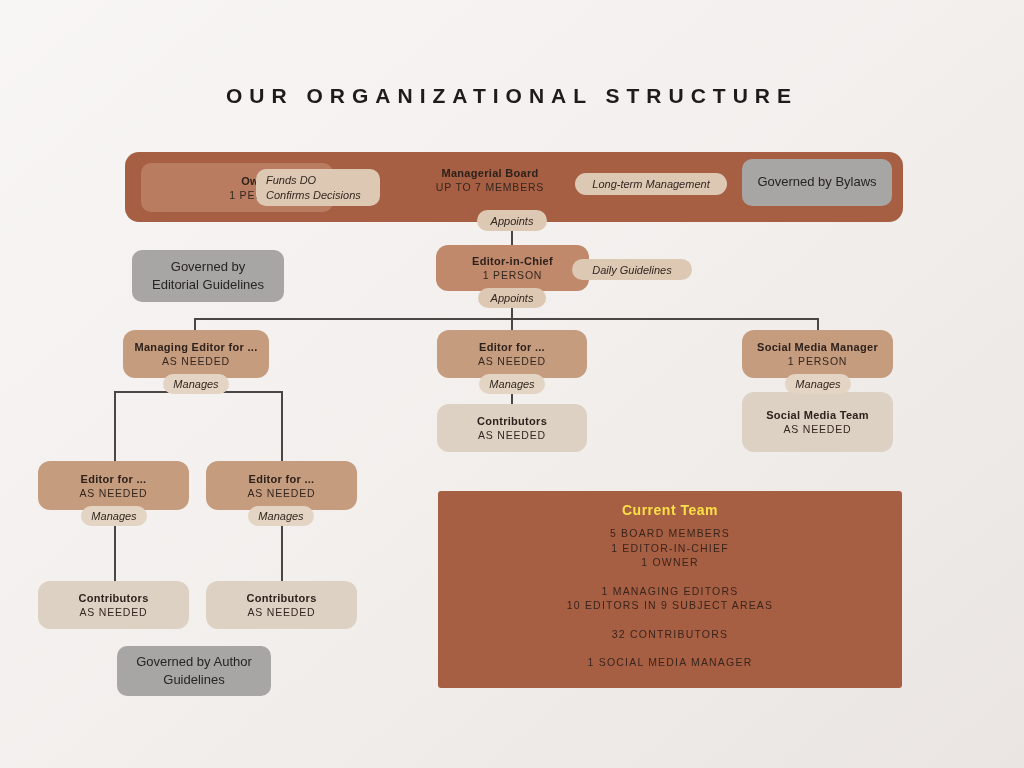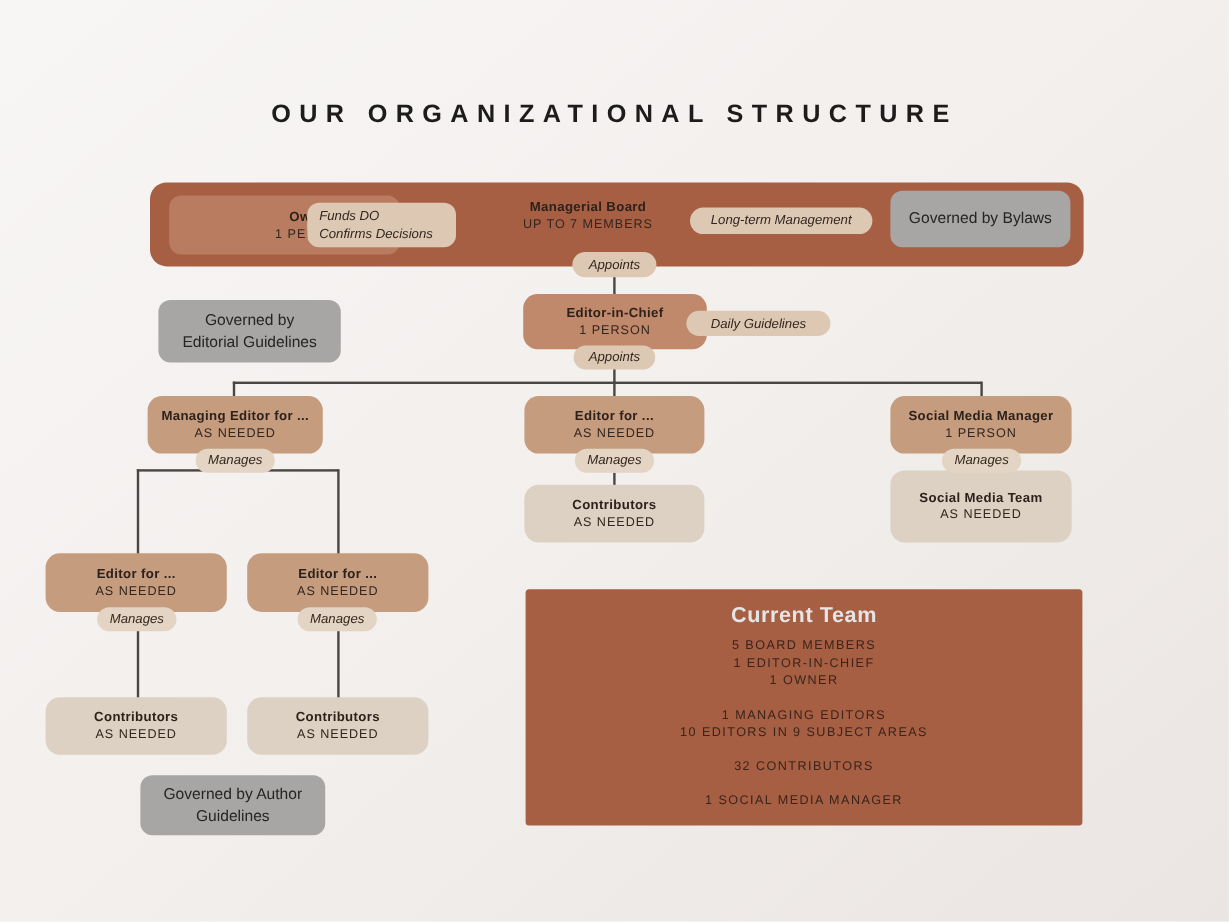--- a/index.html
+++ b/index.html
@@ -56,21 +56,21 @@
     align-items:center;justify-content:center;text-align:center;font-size:13px;color:#262422;
     line-height:1.4;z-index:2;
   }
   .bylaws-box{left:742px;top:159px;width:150px;height:47px;}
   .editorial-box{left:132px;top:250px;width:152px;height:52px;}
   .author-box{left:117px;top:646px;width:154px;height:50px;}
   .ct{
     position:absolute;left:438px;top:491px;width:464px;height:197px;background:#a75f43;
     border-radius:3px;text-align:center;z-index:2;box-sizing:border-box;
   }
-  .ct-title{font-size:18px;font-weight:700;margin-top:11px;margin-bottom:8px;color:#e5e5e5;letter-spacing:0.5px;}
+  .ct-title{font-size:14px;font-weight:700;margin-top:11px;margin-bottom:8px;color:#fde047;letter-spacing:0.5px;}
   .ct-group{margin-bottom:14px;}
   .ct-line{font-size:10.5px;letter-spacing:1.2px;line-height:14.5px;color:#3a241c;}
 </style>
 </head>
 <body>
 
 <div class="canvas">
 
   <div class="page-title">OUR ORGANIZATIONAL STRUCTURE</div>
 

